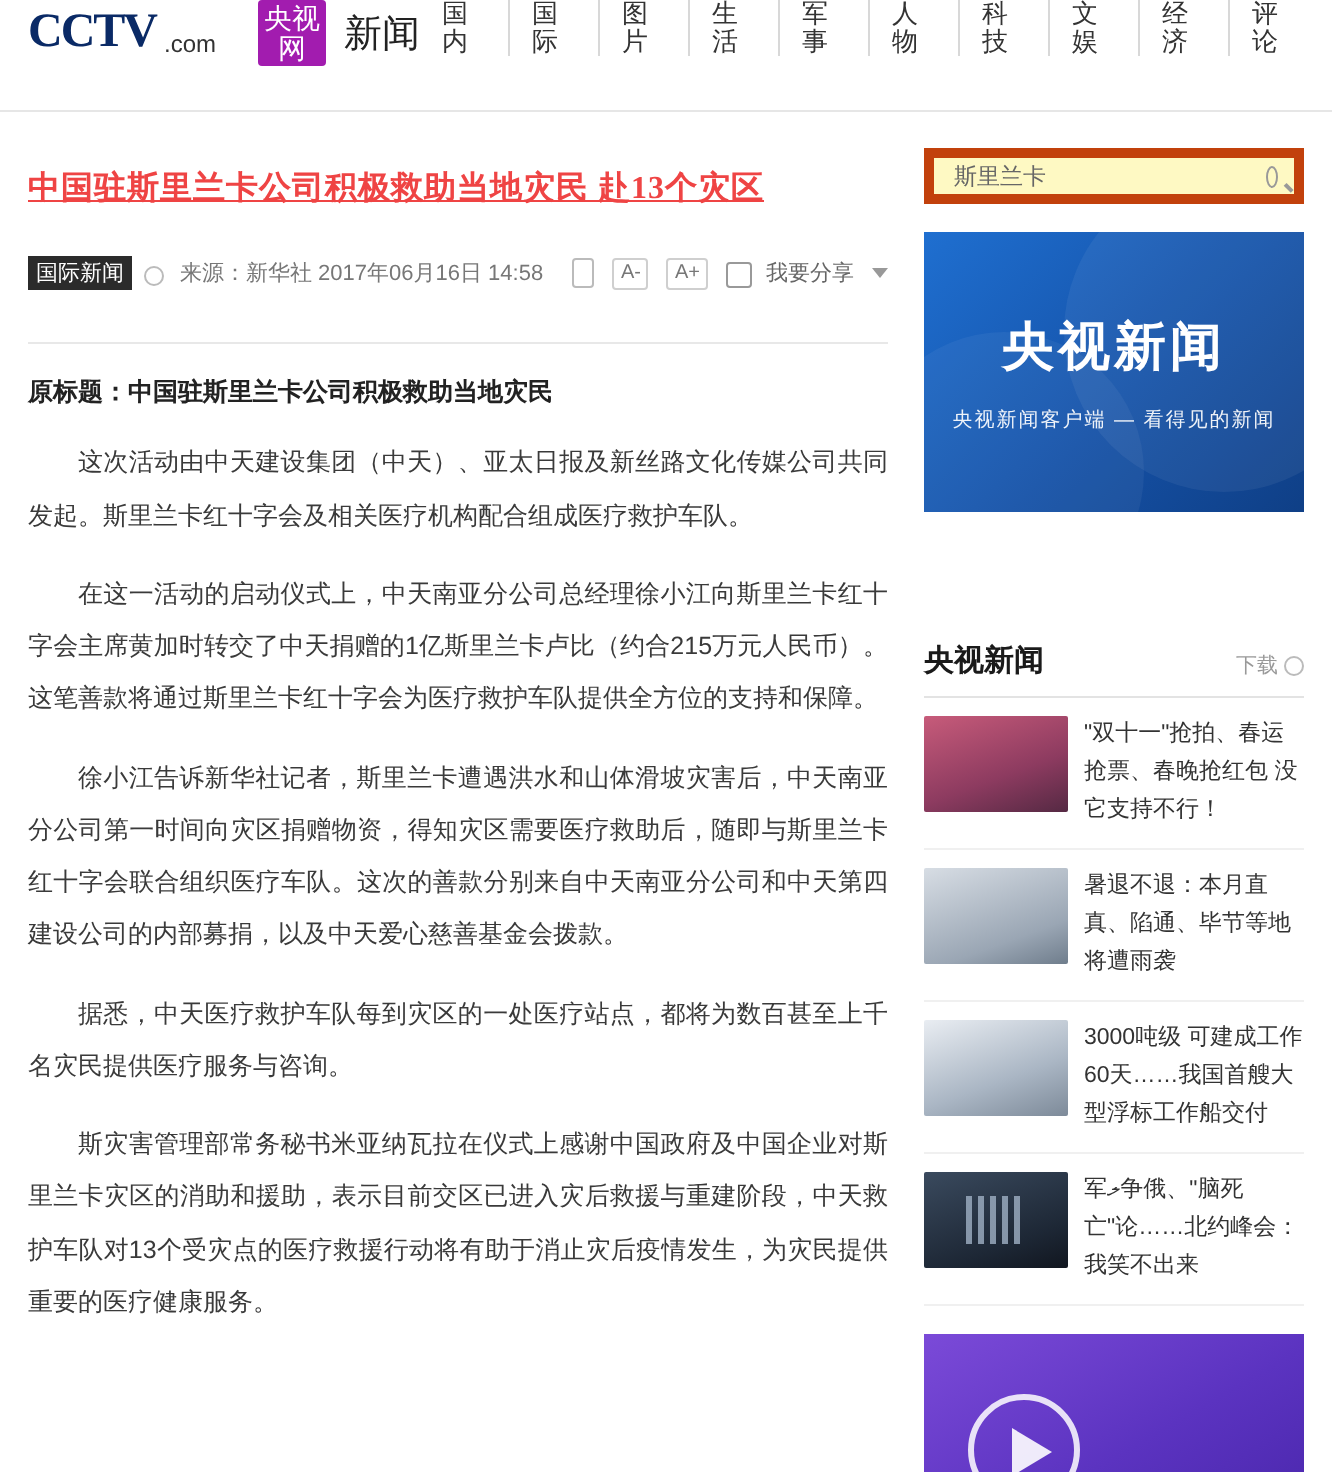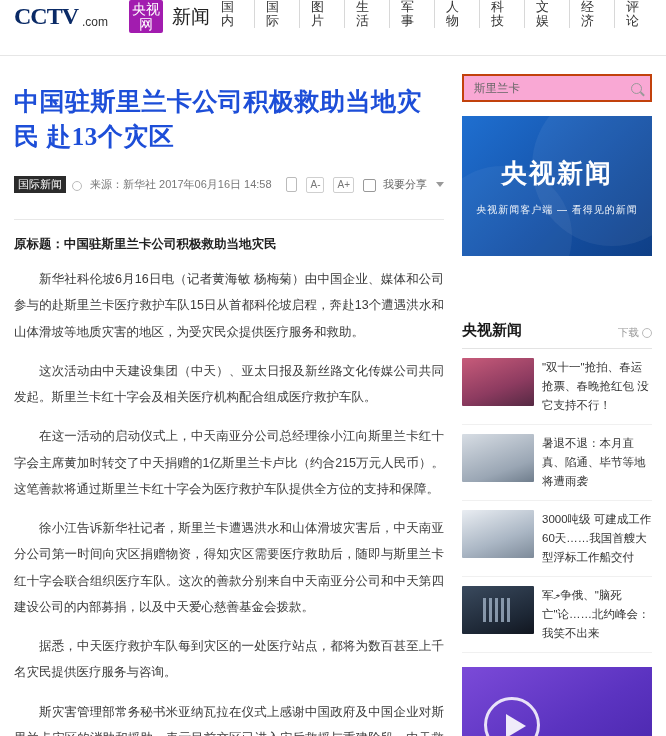--- a/index.html
+++ b/index.html
@@ -79,26 +79,27 @@
     display: flex;
     padding: 0 14px;
     gap: 18px;
   }
   .main-col { width: 430px; }
   .side-col { width: 190px; padding-top: 18px; }
 
   
   .article-title {
     font-family: "Liberation Serif", serif;
-    font-size: 25px;
-    font-weight: bold;
-    color: #1d4ed8;
+    font-size: 16px;
+    font-weight: bold;
+    color: #ef4444;
     margin: 28px 0 0 0;
     line-height: 1.4;
     letter-spacing: 0.5px;
+    text-decoration: underline;
   }
   .meta-row {
     margin-top: 22px;
     padding-bottom: 26px;
     border-bottom: 1px solid #e8e8e8;
     display: flex;
     align-items: center;
     font-size: 11px;
     color: #888;
   }
@@ -170,24 +171,24 @@
     color: #3a3a3a;
     margin: 13px 0 0 0;
     text-indent: 2em;
     text-align: justify;
   }
 
   
   .search-box {
     display: flex;
     align-items: center;
-    border: 2px solid #c2410c;
+    border: 5px solid #c2410c;
     height: 28px;
     padding: 0 8px;
-    background: #f9a8d4;
+    background: #fef9c3;
   }
   .search-input {
     flex: 1;
     border: none;
     outline: none;
     font-size: 11.5px;
     color: #666;
     font-family: "Liberation Sans", sans-serif;
     background: transparent;
   }
@@ -394,21 +395,20 @@
         <span class="tool-box">A-</span>
         <span class="tool-box">A+</span>
         <span class="share-icon"></span>
         <span class="share-label">我要分享</span>
         <span class="caret"></span>
       </span>
     </div>
 
     <p class="orig-title">原标题：中国驻斯里兰卡公司积极救助当地灾民</p>
 
-    <p class="body-p">新华社科伦坡6月16日电（记者黄海敏 杨梅菊）由中国企业、媒体和公司参与的赴斯里兰卡医疗救护车队15日从首都科伦坡启程，奔赴13个遭遇洪水和山体滑坡等地质灾害的地区，为受灾民众提供医疗服务和救助。</p>
     <p class="body-p">这次活动由中天建设集团（中天）、亚太日报及新丝路文化传媒公司共同发起。斯里兰卡红十字会及相关医疗机构配合组成医疗救护车队。</p>
     <p class="body-p">在这一活动的启动仪式上，中天南亚分公司总经理徐小江向斯里兰卡红十字会主席黄加时转交了中天捐赠的1亿斯里兰卡卢比（约合215万元人民币）。这笔善款将通过斯里兰卡红十字会为医疗救护车队提供全方位的支持和保障。</p>
     <p class="body-p">徐小江告诉新华社记者，斯里兰卡遭遇洪水和山体滑坡灾害后，中天南亚分公司第一时间向灾区捐赠物资，得知灾区需要医疗救助后，随即与斯里兰卡红十字会联合组织医疗车队。这次的善款分别来自中天南亚分公司和中天第四建设公司的内部募捐，以及中天爱心慈善基金会拨款。</p>
     <p class="body-p">据悉，中天医疗救护车队每到灾区的一处医疗站点，都将为数百甚至上千名灾民提供医疗服务与咨询。</p>
     <p class="body-p">斯灾害管理部常务秘书米亚纳瓦拉在仪式上感谢中国政府及中国企业对斯里兰卡灾区的消助和援助，表示目前交区已进入灾后救援与重建阶段，中天救护车队对13个受灾点的医疗救援行动将有助于消止灾后疫情发生，为灾民提供重要的医疗健康服务。</p>
 
   </div>
 
   <div class="side-col">
 

